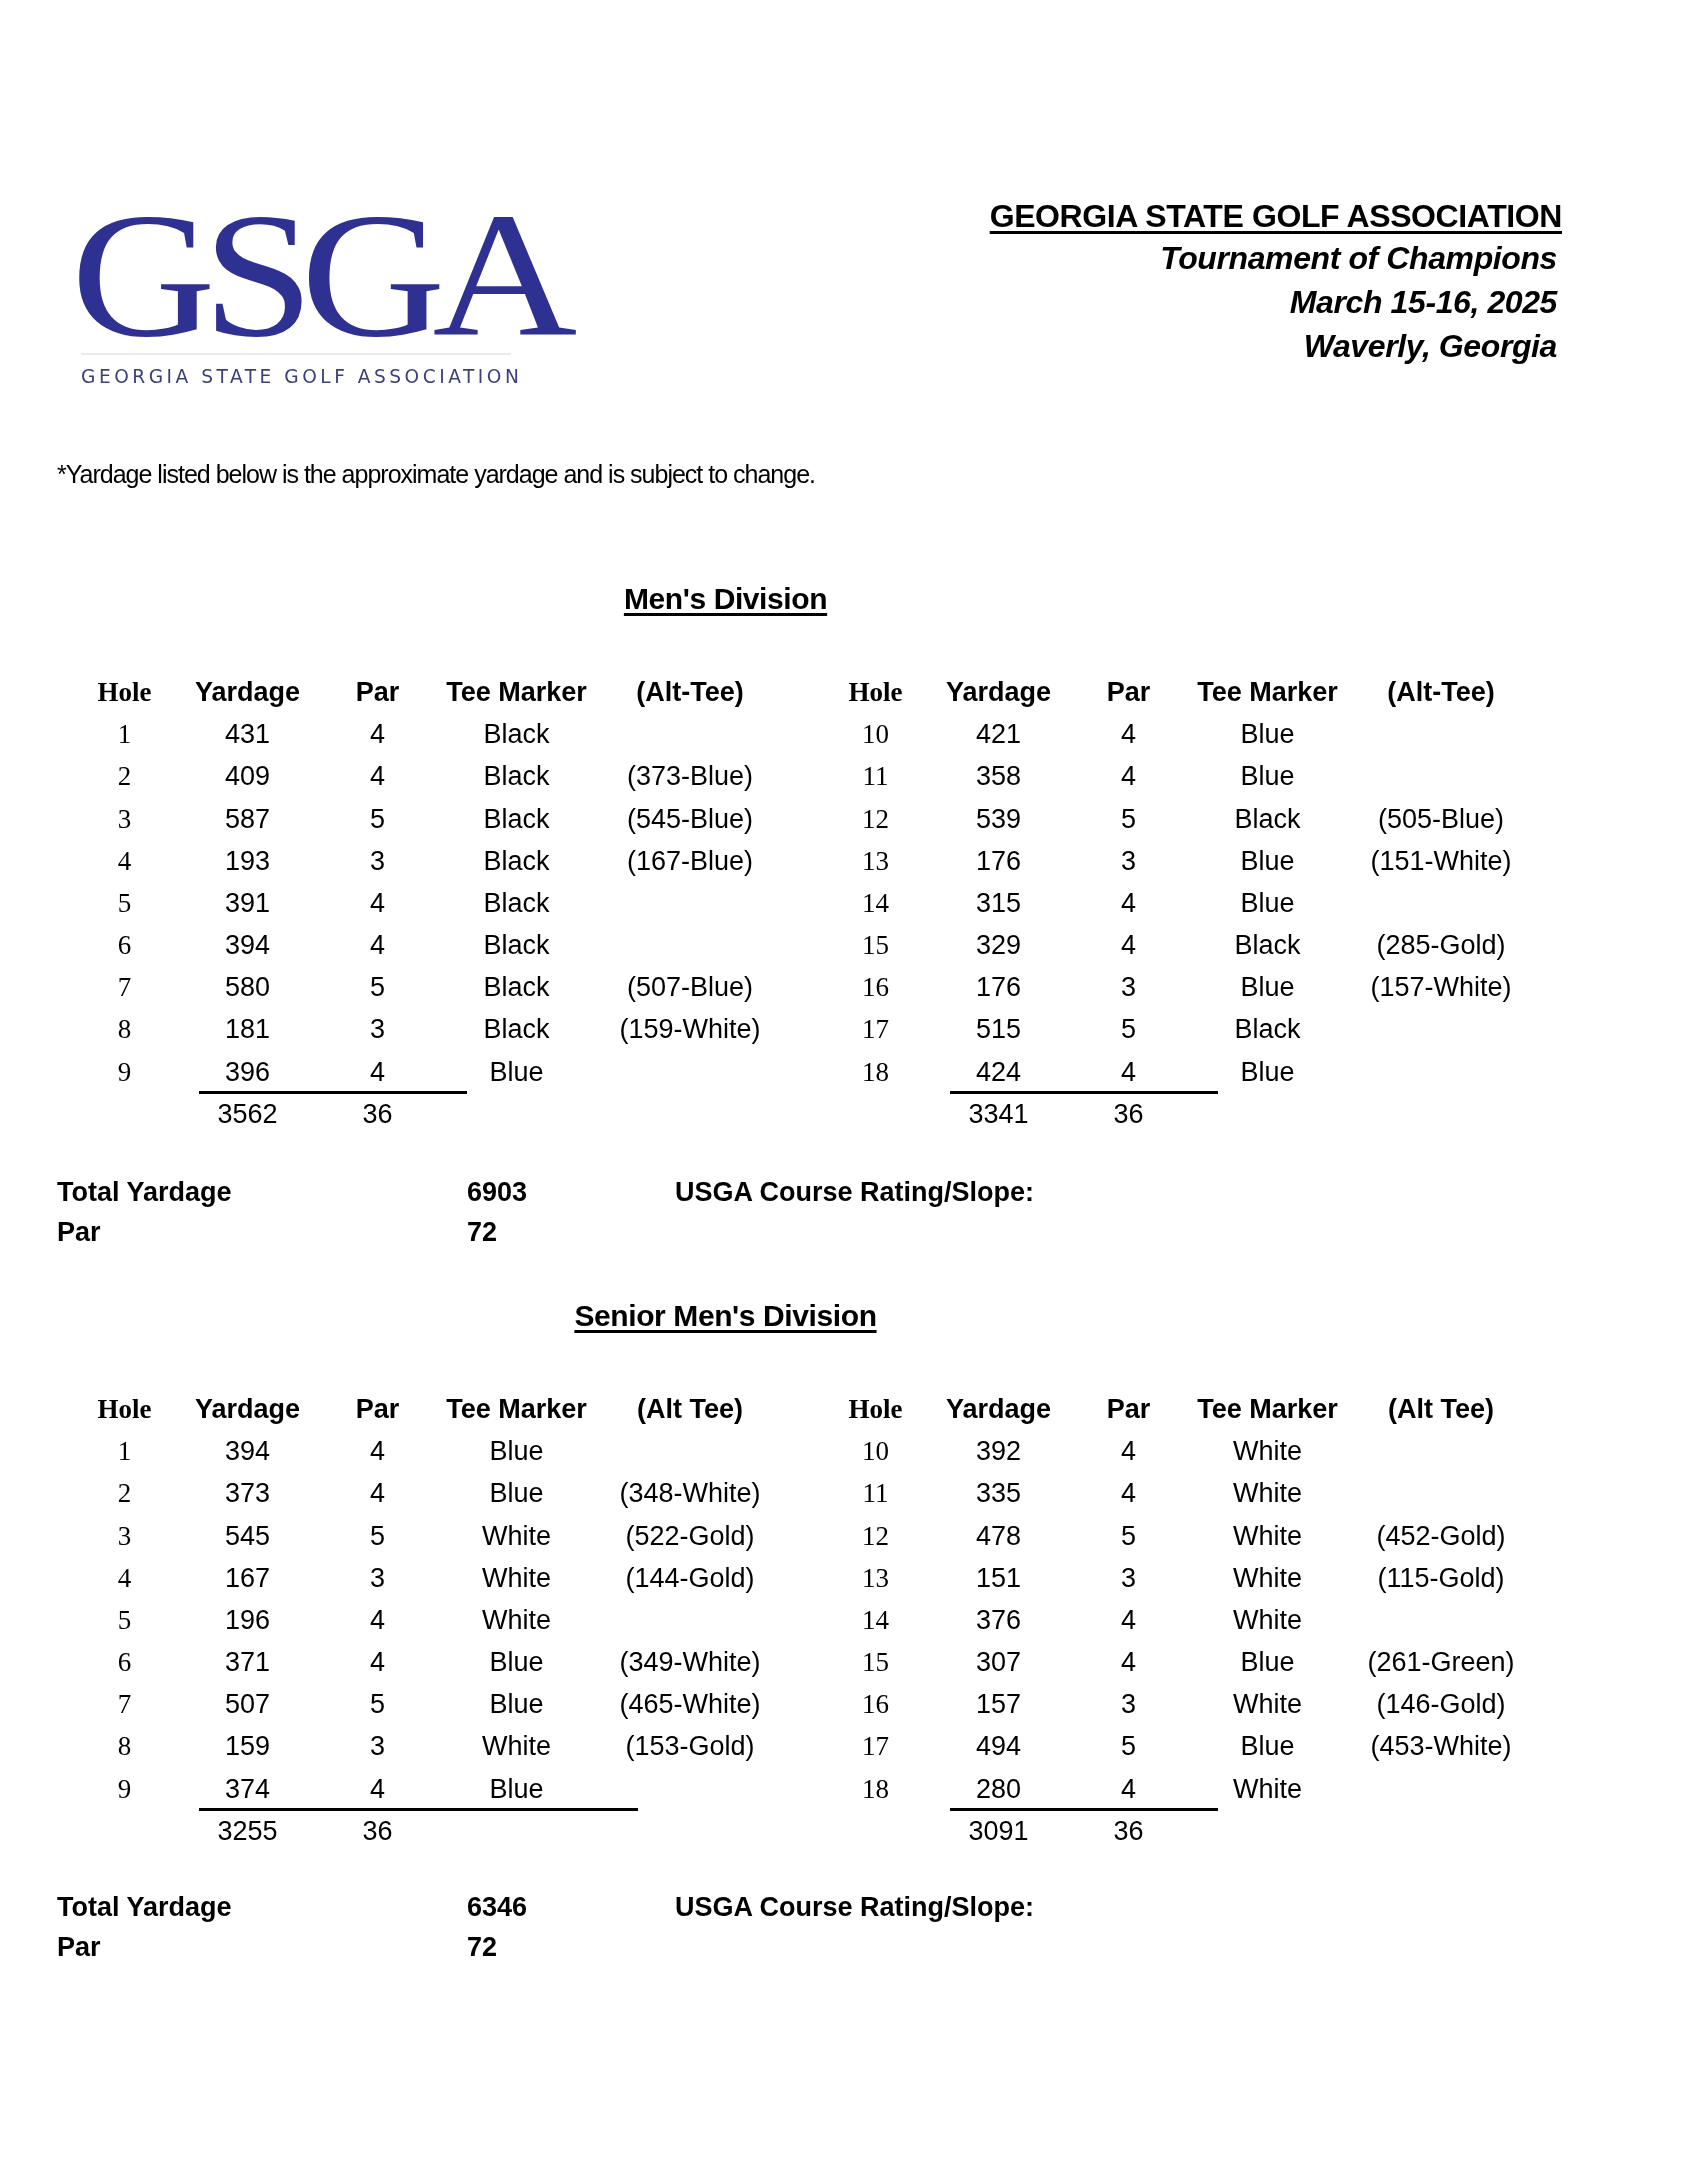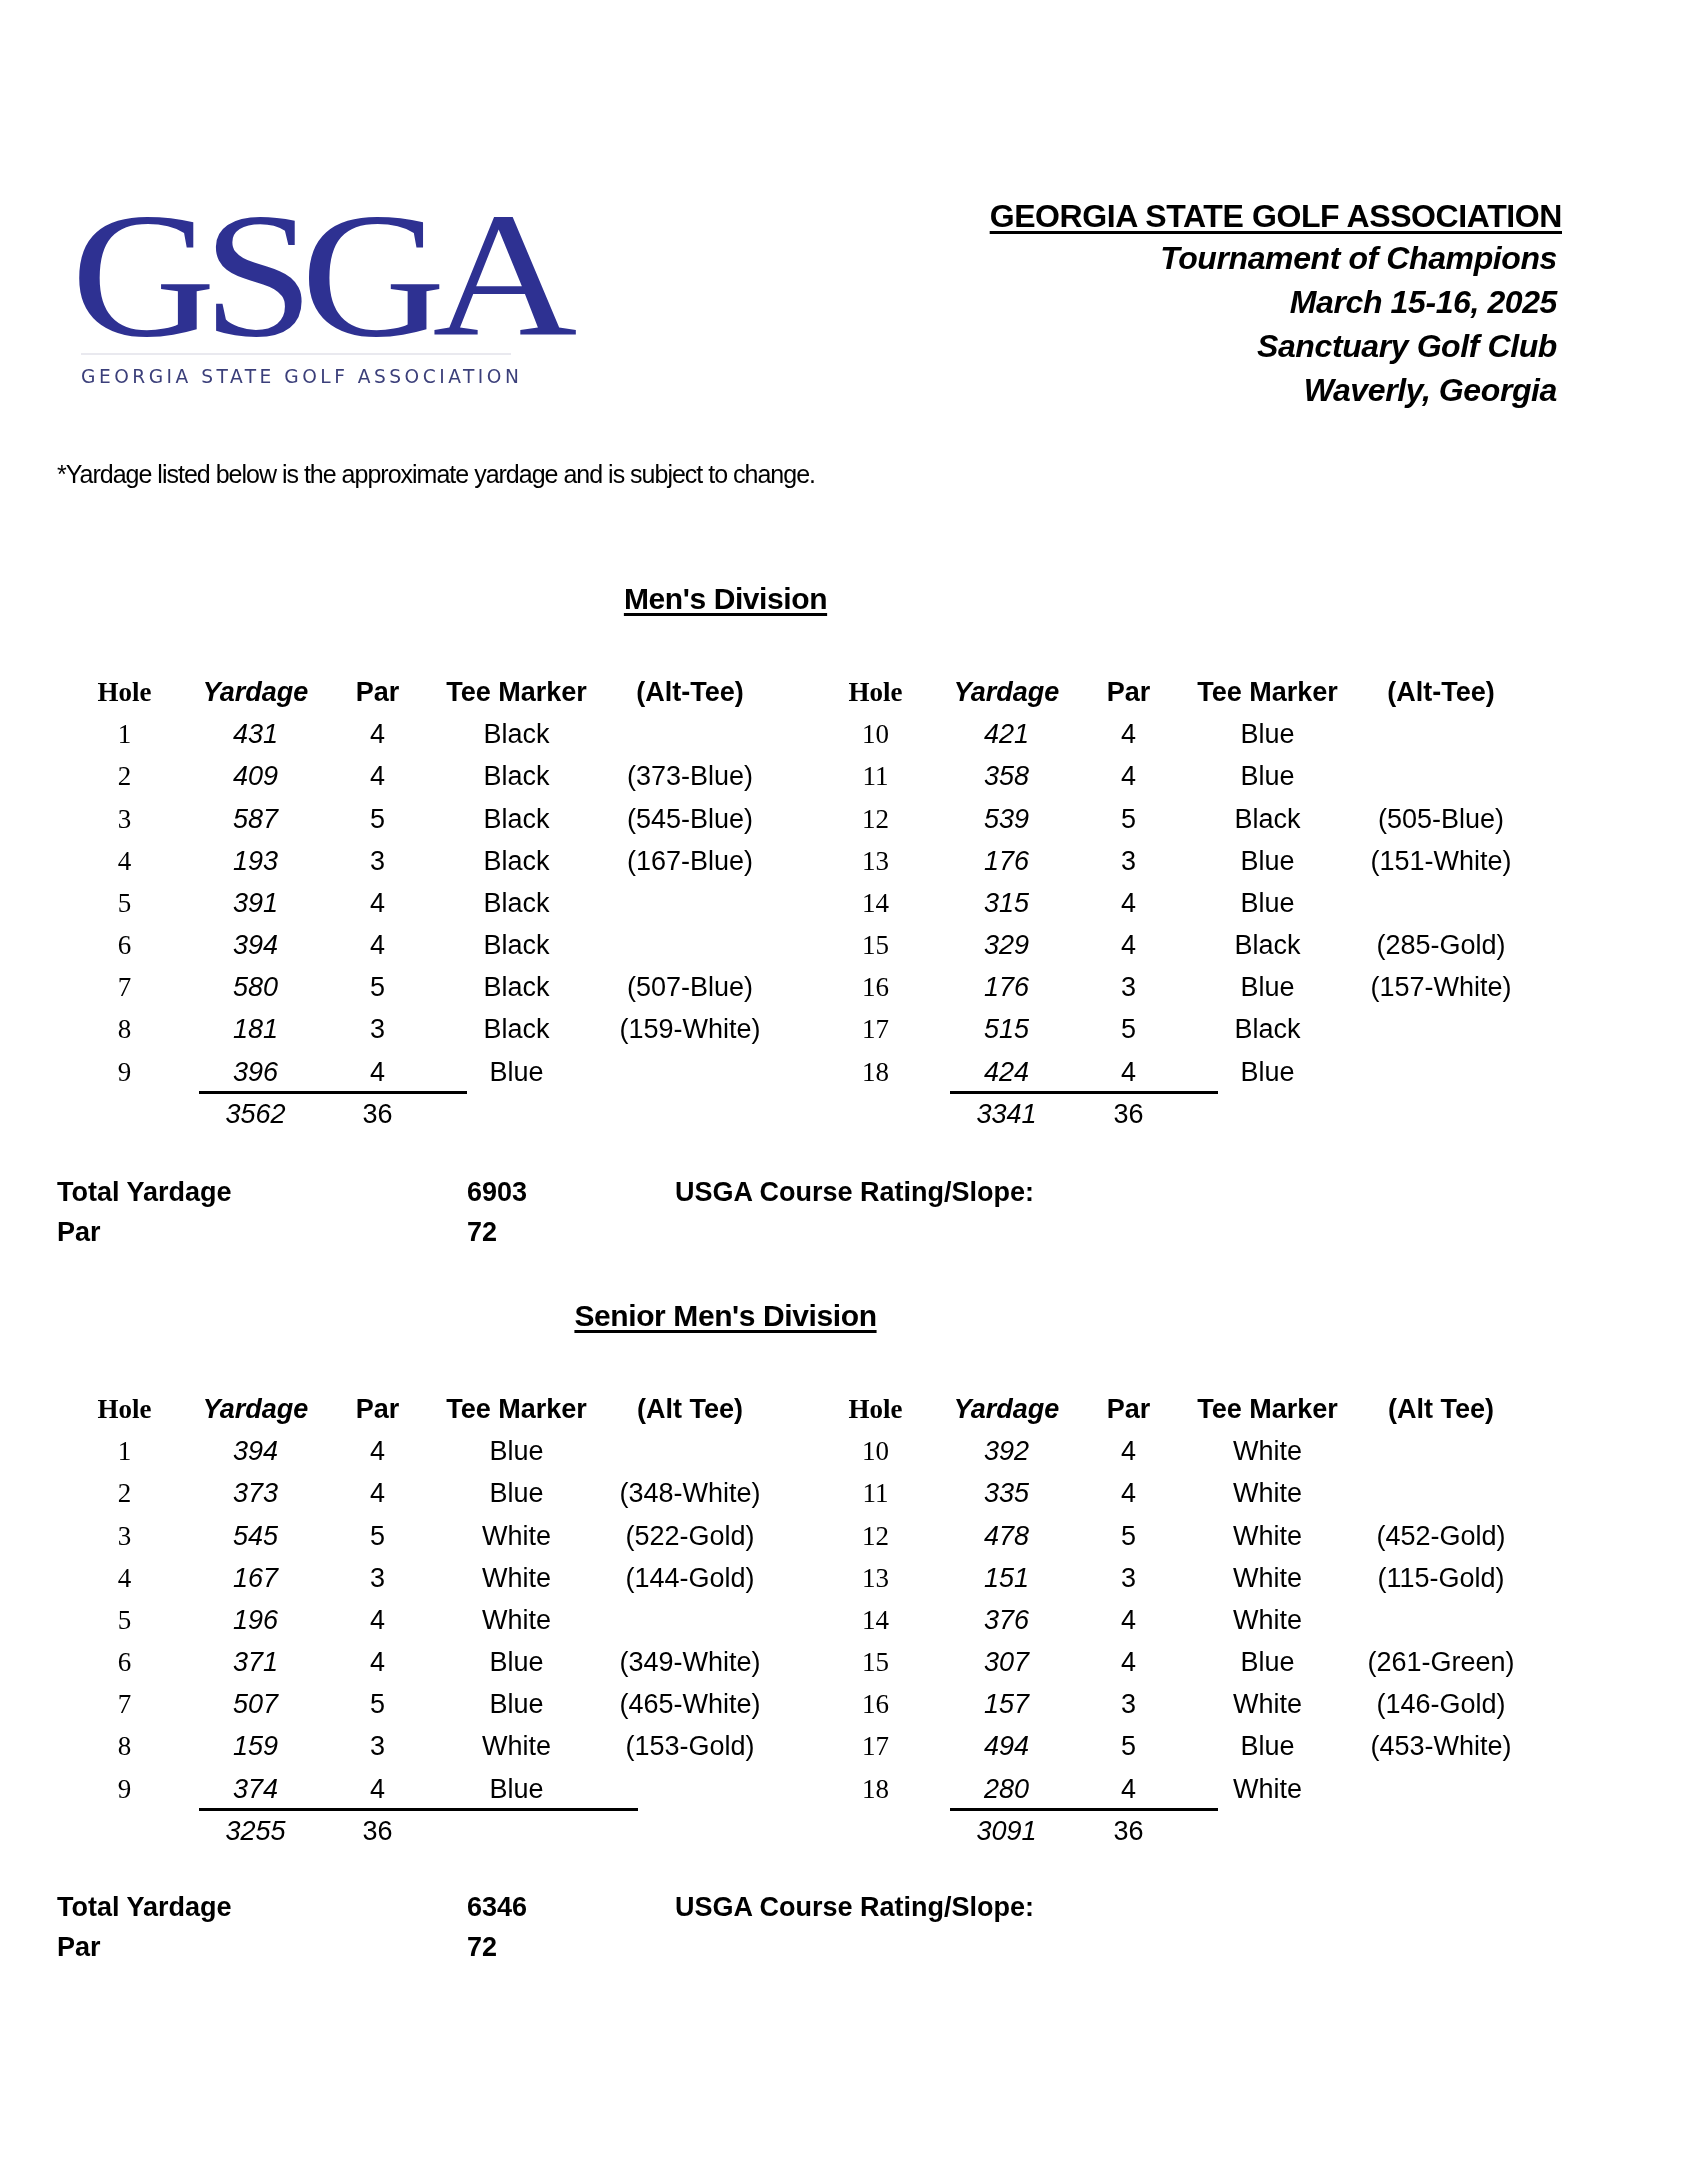--- a/index.html
+++ b/index.html
@@ -19,21 +19,21 @@
   .note { position: absolute; left: 57px; top: 460px; font-family: Liberation Sans, sans-serif; font-size: 25px; letter-spacing: -1px; white-space: nowrap; }
 
   .div-title { position: absolute; left: 0; width: 1451px; text-align: center; font-size: 30px; font-weight: bold; text-decoration: underline; text-decoration-thickness: 2.5px; text-underline-offset: 4.2px; letter-spacing: -0.4px; }
 
   
   .tbl { position: absolute; }
   .row { position: absolute; left: 0; height: 42px; width: 759px; font-size: 27px; line-height: 42px; }
   .cell { position: absolute; top: 0; text-align: center; white-space: nowrap; }
   .hdr-row .cell { font-weight: bold; }
   .c-hole { left: 0; width: 101px; font-family: Liberation Serif, serif; }
-  .c-yard { left: 114px; width: 135px; font-style: italic; }
+  .c-yard { left: 106px; width: 135px; }
   .c-par { left: 270px; width: 67px; }
   .c-tee { left: 358px; width: 169px; }
   .c-alt { left: 523px; width: 186px; }
   .subtotal-line { position: absolute; height: 2.5px; background: #000; }
 
   .totals { position: absolute; left: 57px; font-size: 27px; font-weight: bold; }
   .totals .lbl { position: absolute; left: 0; white-space: nowrap; }
   .totals .val { position: absolute; left: 410px; white-space: nowrap; }
   .totals .usga { position: absolute; left: 618px; white-space: nowrap; }
 </style>
@@ -43,21 +43,20 @@
 <div class="logo">
   <div class="logo-mark">GSGA</div>
   <div class="logo-rule"></div>
   <div class="logo-sub">GEORGIA STATE GOLF ASSOCIATION</div>
 </div>
 
 <div class="hdr">
   <div class="hdr-org">GEORGIA STATE GOLF ASSOCIATION</div>
   <div class="hdr-line">Tournament of Champions</div>
   <div class="hdr-line">March 15-16, 2025</div>
-  <div class="hdr-line">Sanctuary Golf Club</div>
   <div class="hdr-line">Waverly, Georgia</div>
 </div>
 
 <div class="note">*Yardage listed below is the approximate yardage and is subject to change.</div>
 
 <div class="div-title" style="top:582px;">Men's Division</div>
 <div class="tbl" id="mens-front" style="left:74px; top:671px;">
     <div class="row hdr-row" style="top: 0px;">
       <div class="cell c-hole">Hole</div>
       <div class="cell c-yard">Yardage</div>

